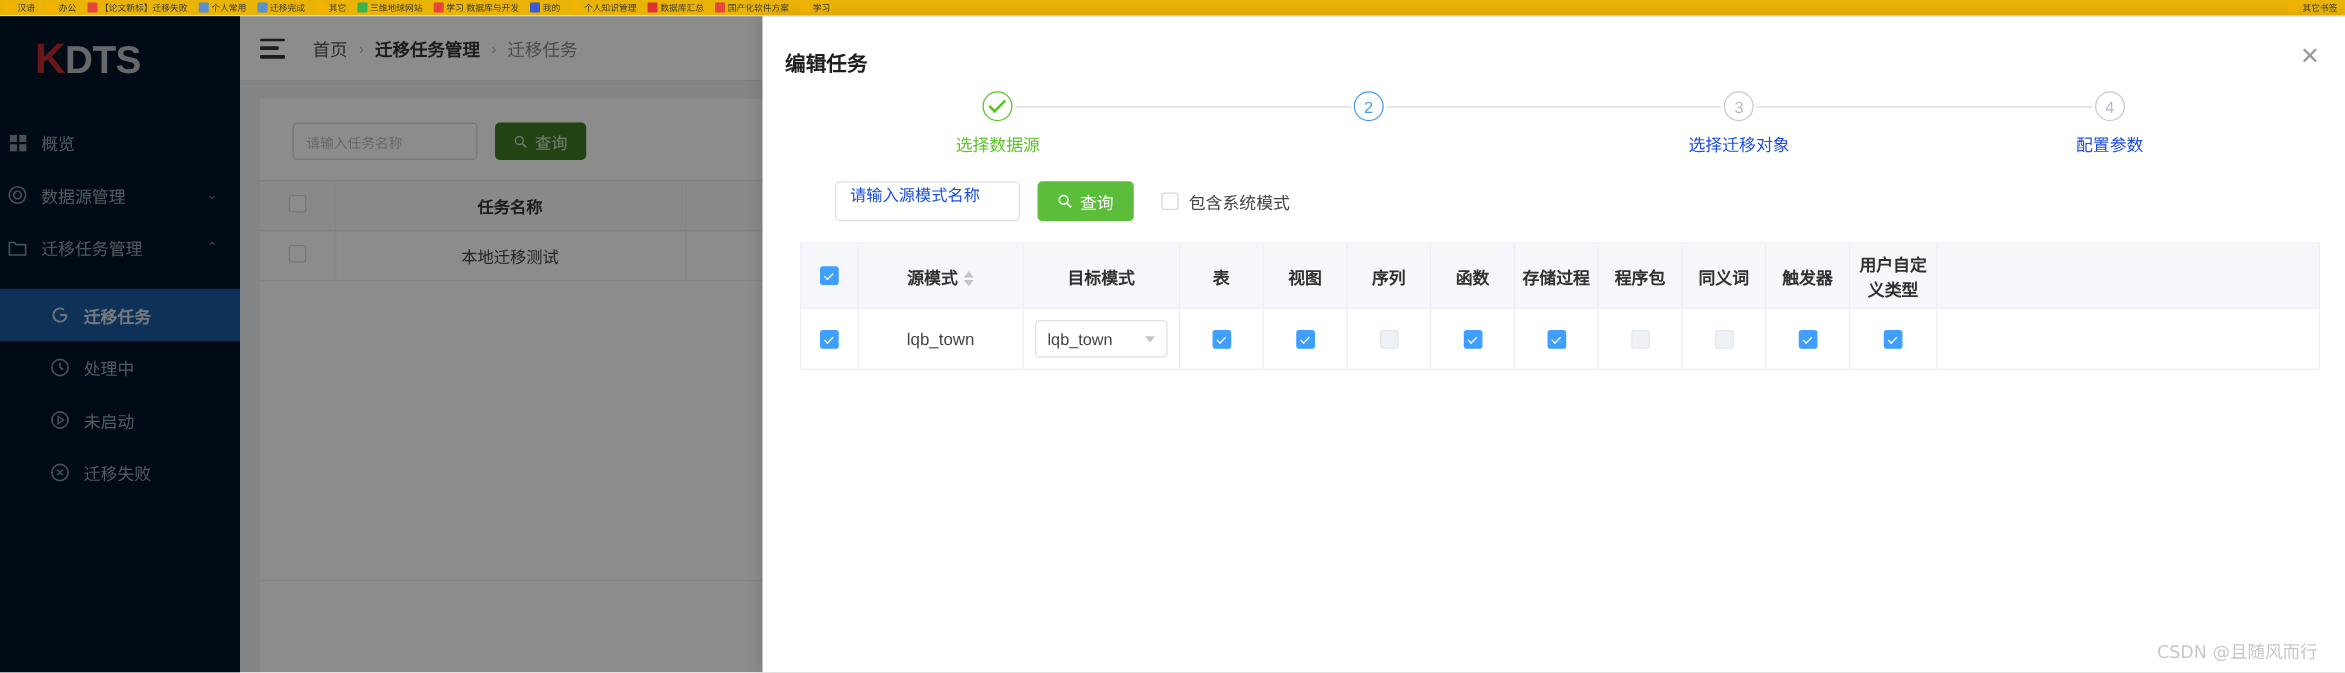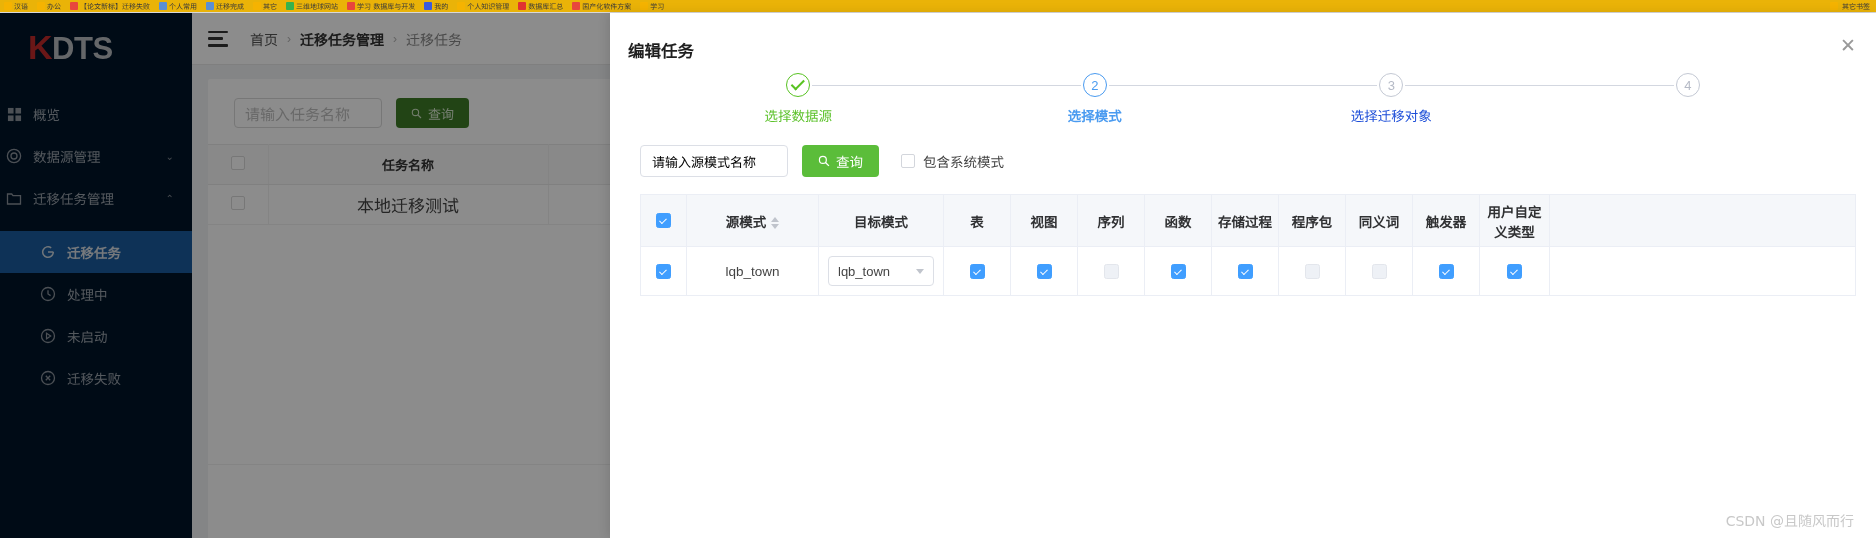--- a/index.html
+++ b/index.html
@@ -101,38 +101,38 @@
     margin: 14px 16px 0 16px;
     background: #ffffff;
     height: 470px;
     border-radius: 2px;
   }
   .panel-search { display: flex; align-items: center; padding: 19px 0 0 26px; }
   .search-box {
     width: 148px; height: 30px;
     border: 1px solid #d9d9d9; border-radius: 4px;
     display: flex; align-items: center; padding: 0 10px;
-    font-size: 15px; color: #bfbfbf; background: #fff;
+    font-size: 11px; color: #bfbfbf; background: #fff;
   }
   .btn-green {
     margin-left: 14px; height: 30px; padding: 0 15px;
     background: #3e7d27; color: #d6e6cd; border: none; border-radius: 4px;
     font-size: 13px; display: flex; align-items: center; gap: 6px;
     cursor: pointer; font-family: "Liberation Sans", sans-serif;
   }
   .btn-green .mag { width: 11px; height: 11px; }
 
   .bg-table { margin-top: 16px; width: 100%; border-collapse: collapse; }
   .bg-table th {
     background: #fafafa; height: 40px; font-size: 13px; color: #333;
     border-top: 1px solid #eaeaea; border-bottom: 1px solid #eaeaea;
     border-right: 1px solid #f0f0f0; font-weight: bold;
   }
   .bg-table td {
-    height: 40px; font-size: 17px; color: #444; text-align: center;
+    height: 40px; font-size: 13px; color: #444; text-align: center;
     border-bottom: 1px solid #f0f0f0; border-right: 1px solid #f0f0f0;
   }
   .cb-plain {
     width: 14px; height: 14px; border: 1px solid #d9d9d9;
     border-radius: 2px; background: #fff; display: inline-block;
   }
 
   
   .dimmer {
     position: absolute; left: 0; top: 13px;
@@ -192,22 +192,22 @@
   }
 
   
   .m-search {
     display: flex; align-items: center;
     padding: 20px 0 0 30px;
   }
   .m-input {
     width: 148px; height: 32px;
     border: 1px solid #dcdfe6; border-radius: 4px;
-    display: flex; align-items: center; padding: 0 11px;
-    font-size: 13px; color: #000000; background: #fff;
+    display: flex; padding: 0 11px;
+    font-size: 13px; color: #1d4ed8; background: #fff; margin-left: 28px;
   }
   .m-btn {
     margin-left: 14px; height: 32px; padding: 0 16px;
     background: #5bbd3a; border: none; border-radius: 4px;
     color: #fff; font-size: 13.5px;
     display: flex; align-items: center; gap: 6px; cursor: pointer;
     font-family: "Liberation Sans", sans-serif;
   }
   .m-chk-wrap {
     margin-left: 22px; display: flex; align-items: center; gap: 8px;
@@ -499,29 +499,29 @@
         <div class="step done">
           <div class="line"></div>
           <div class="dot">
             <div class="chk"></div>
           </div>
           <div class="lbl">选择数据源</div>
         </div>
         <div class="step current">
           <div class="line"></div>
           <div class="dot">2</div>
-          <div class="lbl">选择模式</div>
         </div>
         <div class="step ">
           <div class="line"></div>
           <div class="dot">3</div>
           <div class="lbl">选择迁移对象</div>
         </div>
         <div class="step ">
           <div class="dot">4</div>
+          <div class="lbl">配置参数</div>
         </div>
       </div>
 
     <div class="m-search">
       <div class="m-input">
         <span>请输入源模式名称</span>
       </div>
       <button class="m-btn">
         <svg width="12" height="12" viewBox="0 0 16 16">
           <circle cx="6.5" cy="6.5" r="4.6" fill="none" stroke="#ffffff" stroke-width="1.6"></circle>

